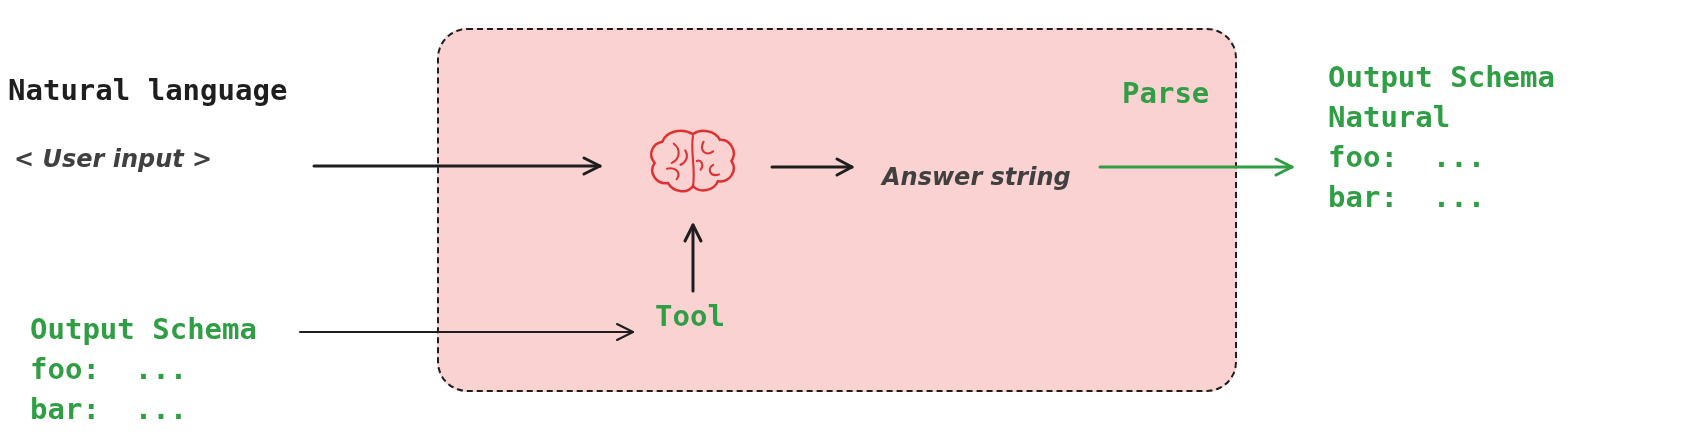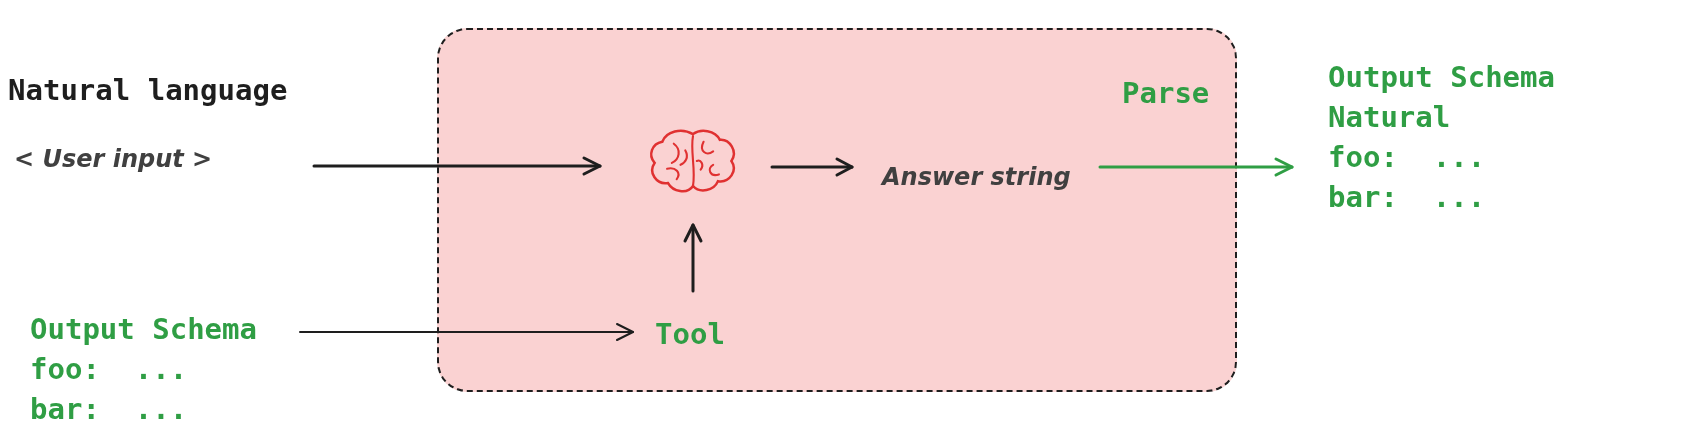--- a/index.html
+++ b/index.html
@@ -44,21 +44,21 @@
   .llm-box {
     left: 437px; top: 9px;
     width: 800px; height: 364px;
     background: #fad2d2;
     border: 2.5px dashed #1e1e1e;
     border-radius: 30px;
   }
   .box-title   { left: 530px;  top: 57px; }
   .parse-label { left: 1122px; top: 57px; }
   .answer-str  { left: 882px;  top: 144px; }
-  .tool-label  { left: 655px;  top: 298px; }
+  .tool-label  { left: 655px;  top: 280px; }
 
   .brain { left: 645px; top: 106px; width: 96px; height: 72px; }
   .brain svg { width: 100%; height: 100%; display: block; }
 
   
   .output-schema { left: 1328px; top: 38px; line-height: 40px; }
 
   .arrow-layer {
     position: absolute;
     left: 0; top: 0;

